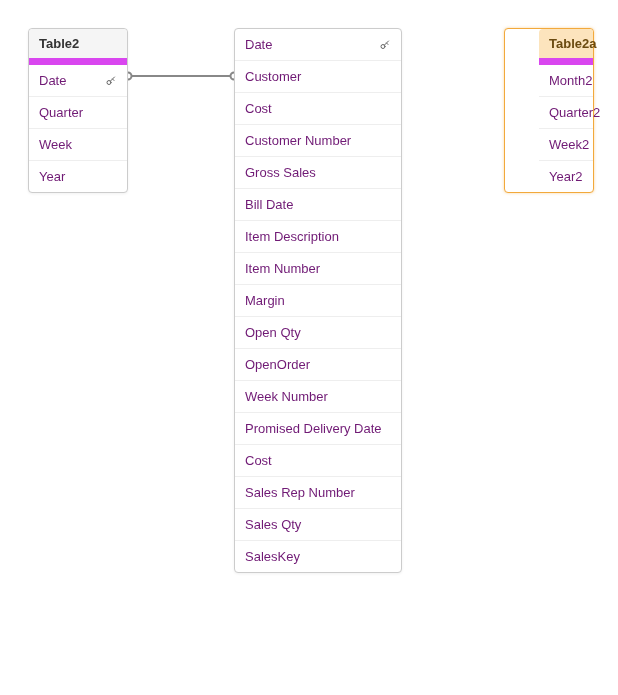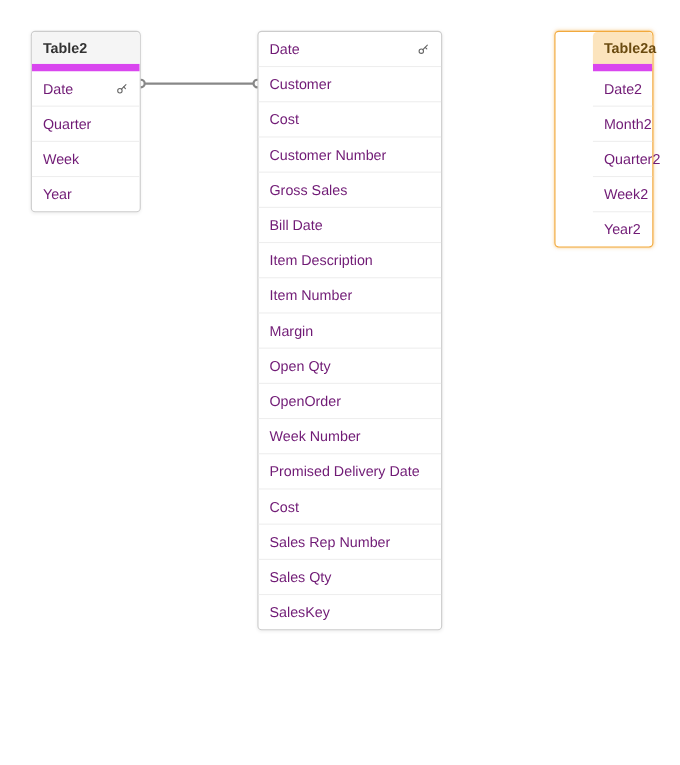--- a/index.html
+++ b/index.html
@@ -174,23 +174,20 @@
         </div>
       </div>
   </div>
 
   <div class="table-card highlighted" id="table2a" style="left: 504px; top: 28px; width: 90px; padding-left: 34px;">
     <div class="table-header">
       <span>Table2a</span>
     </div>
     <div class="table-body">
         <div class="field-row">
-          <span class="field-label">Date2</span>
-        </div>
-        <div class="field-row">
           <span class="field-label">Month2</span>
         </div>
         <div class="field-row">
           <span class="field-label">Quarter2</span>
         </div>
         <div class="field-row">
           <span class="field-label">Week2</span>
         </div>
         <div class="field-row">
           <span class="field-label">Year2</span>

